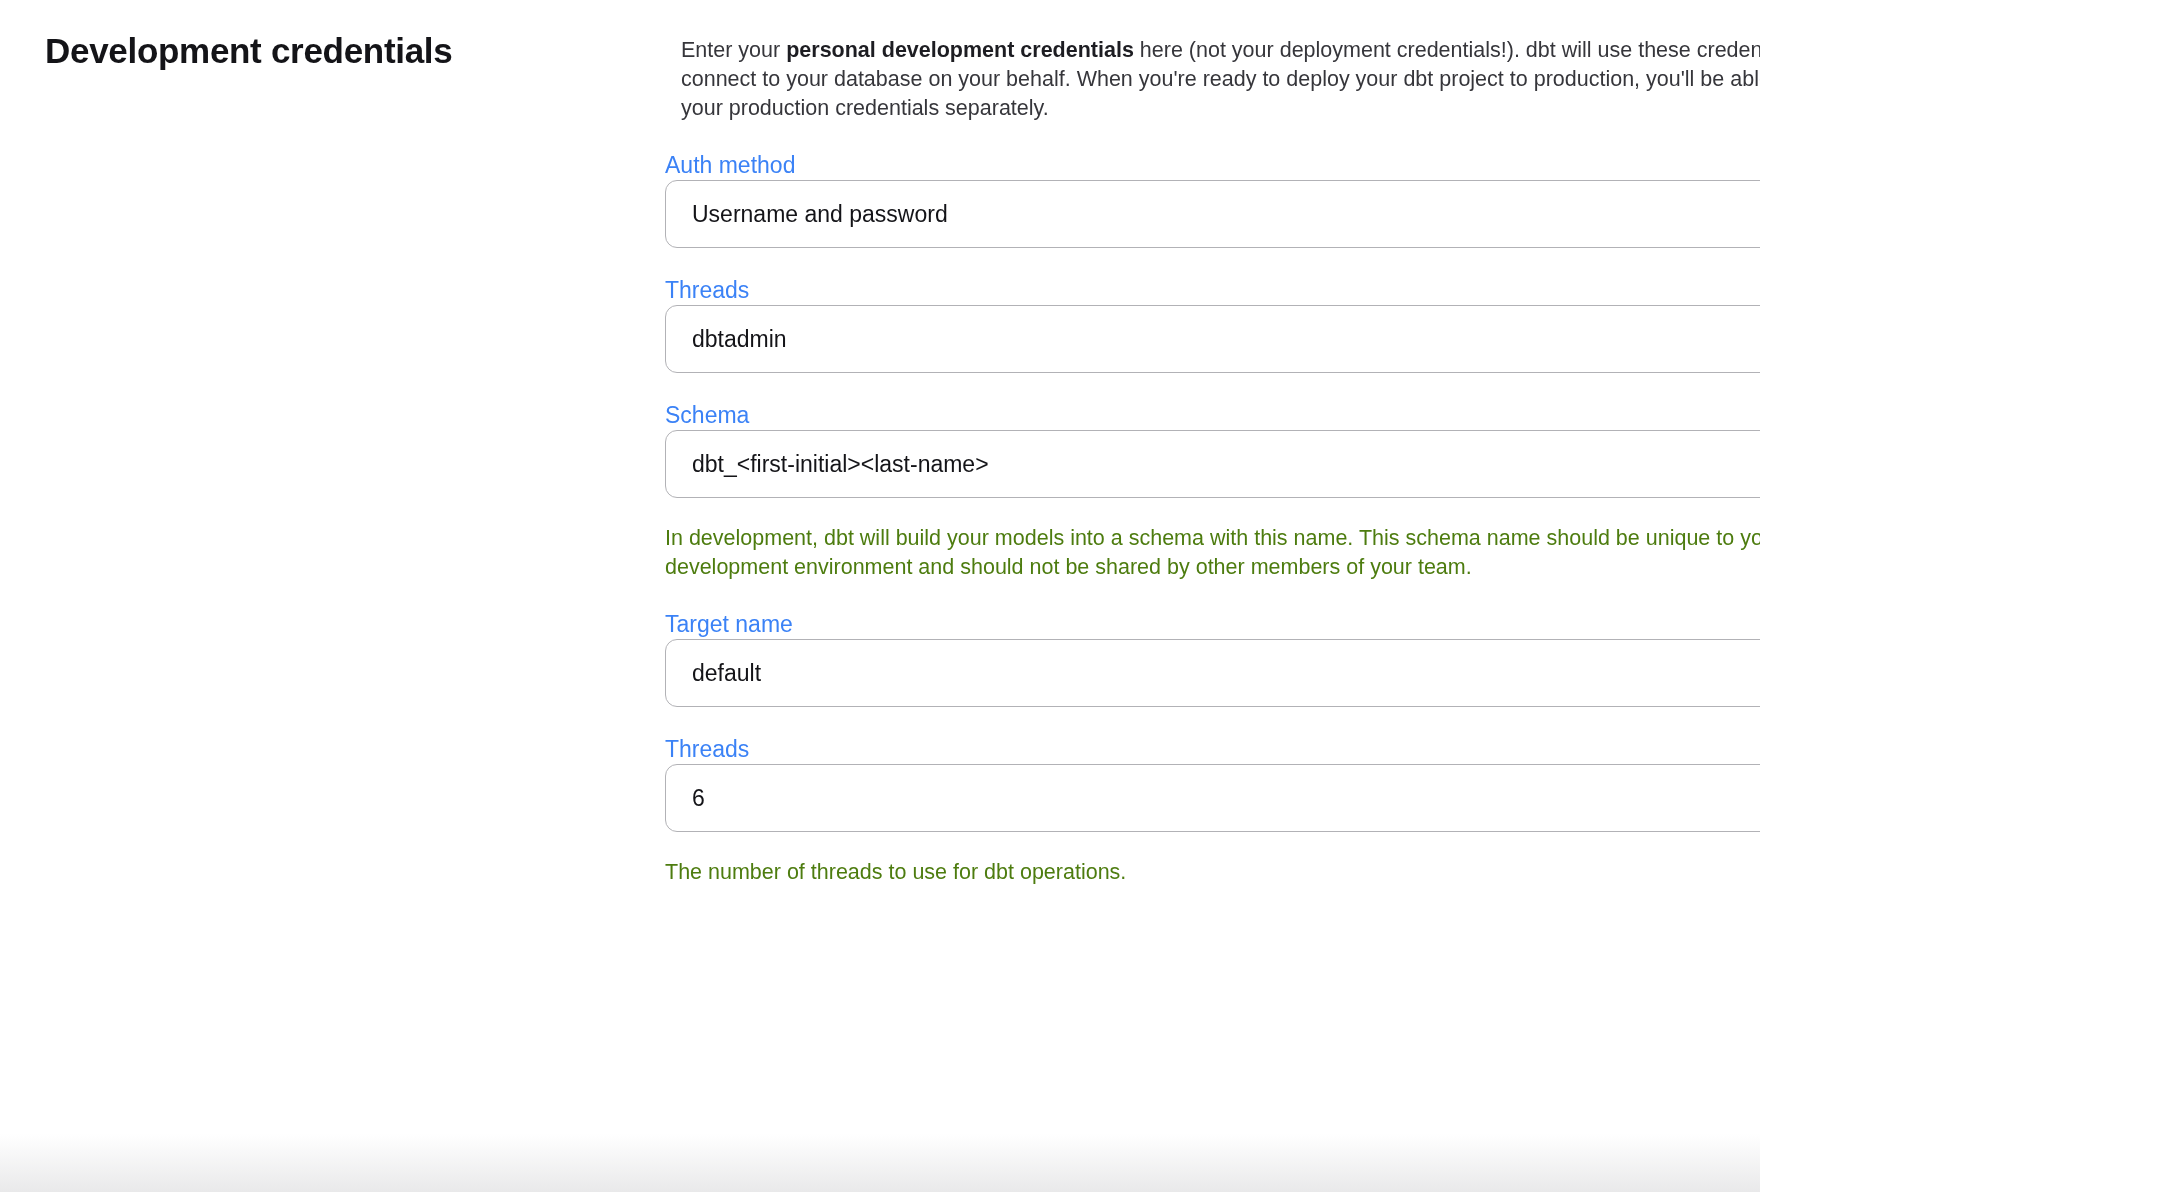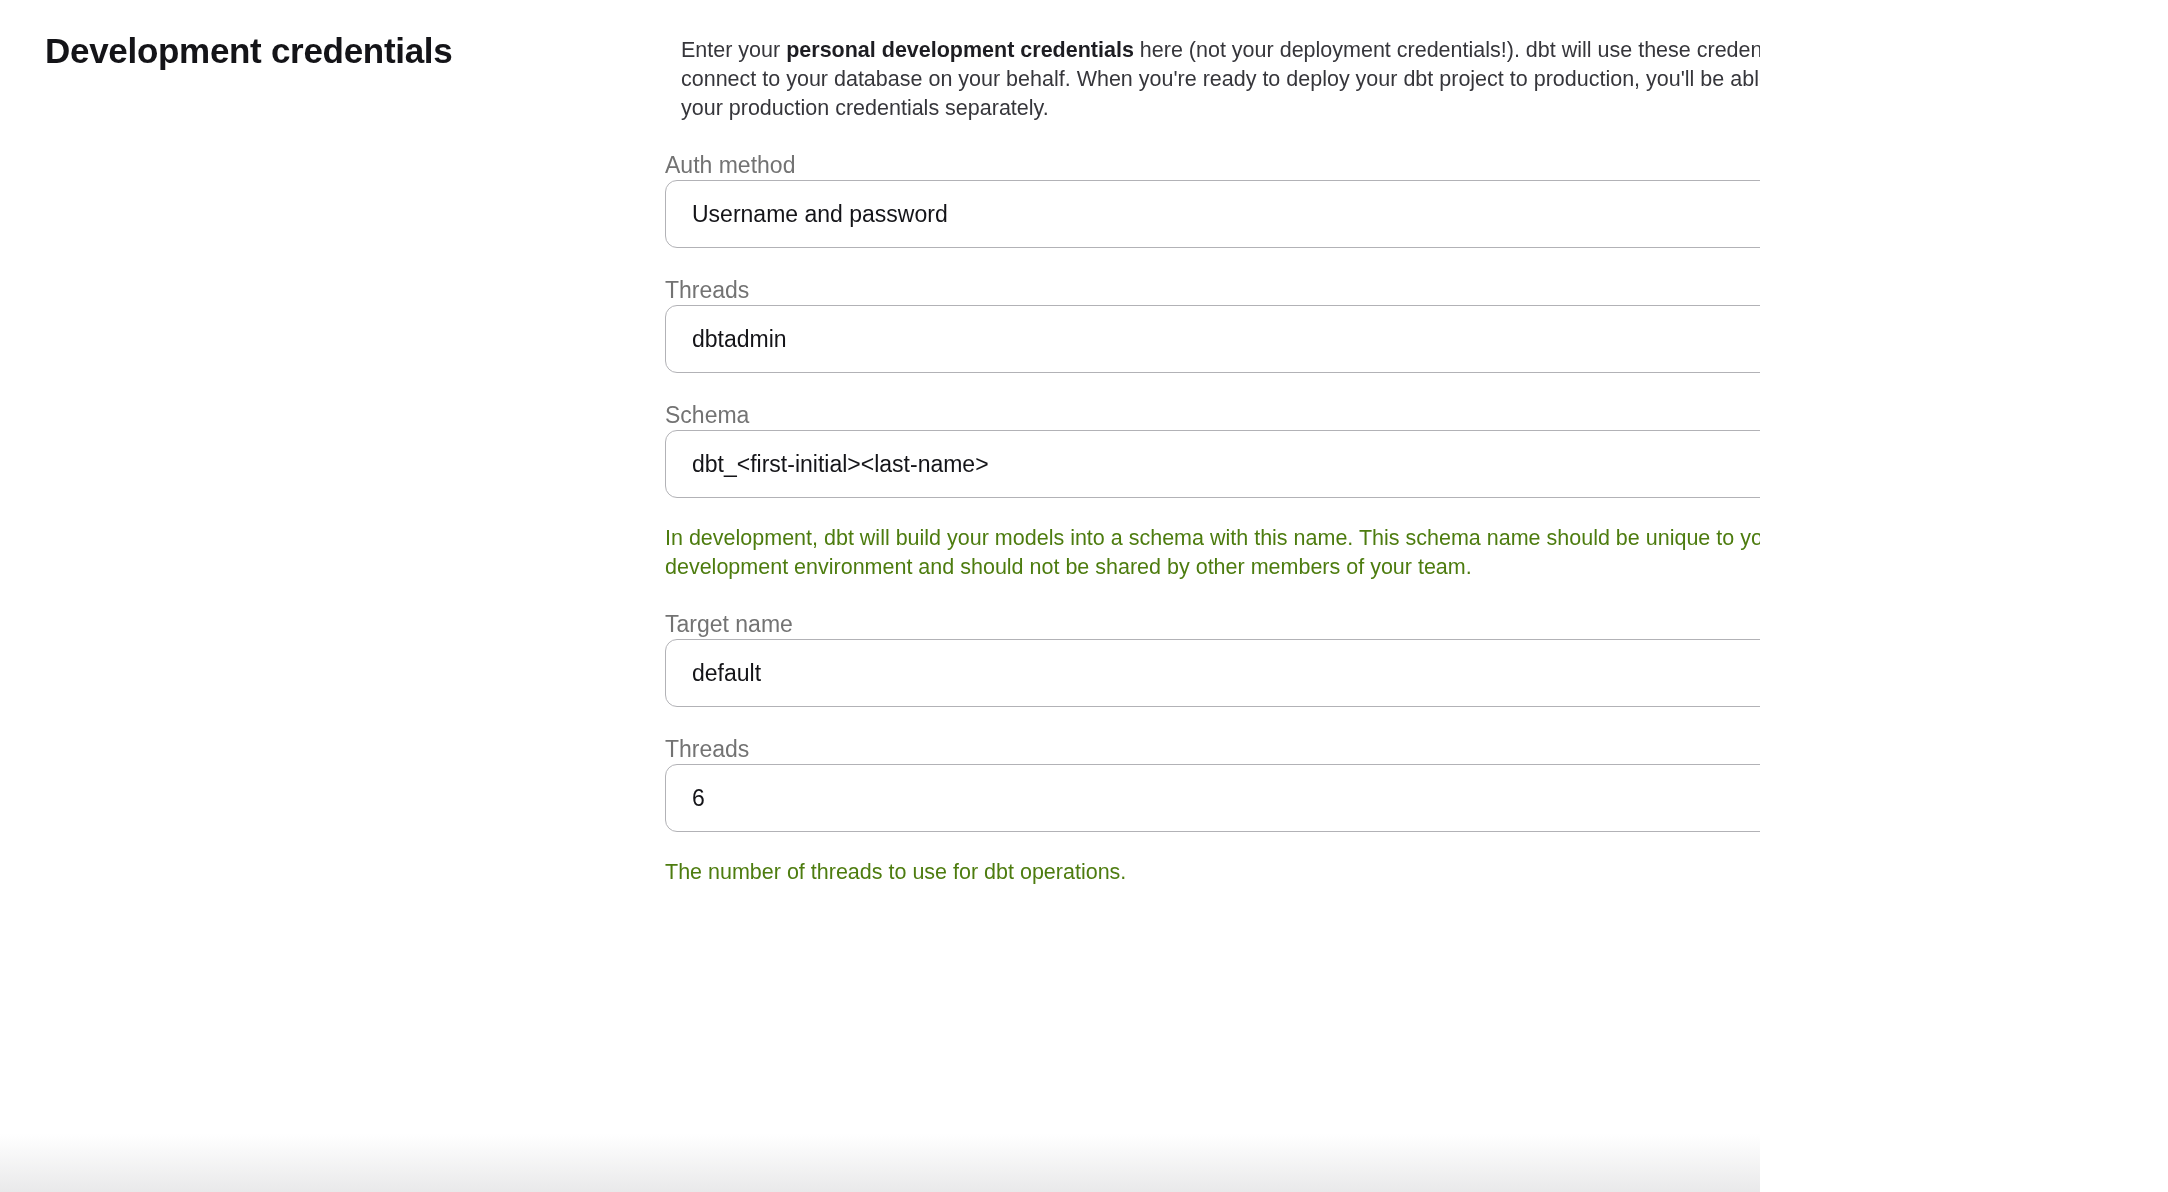--- a/index.html
+++ b/index.html
@@ -40,21 +40,21 @@
     margin-bottom: 28px;
     margin-left: 16px;
   }
   .intro b { font-weight: 700; color: #1d1d22; }
   .field-group { margin-bottom: 28px; }
   .field-label {
     display: block;
     font-size: 23px;
     line-height: 29px;
     font-weight: 500;
-    color: #737373;
+    color: #3b82f6;
   }
   .text-input, .select-box {
     width: 100%;
     height: 68px;
     border: 1.5px solid #b2b2b6;
     border-radius: 12px;
     background: #ffffff;
     font-family: "Liberation Sans", "DejaVu Sans", sans-serif;
     font-size: 23px;
     color: #141418;

